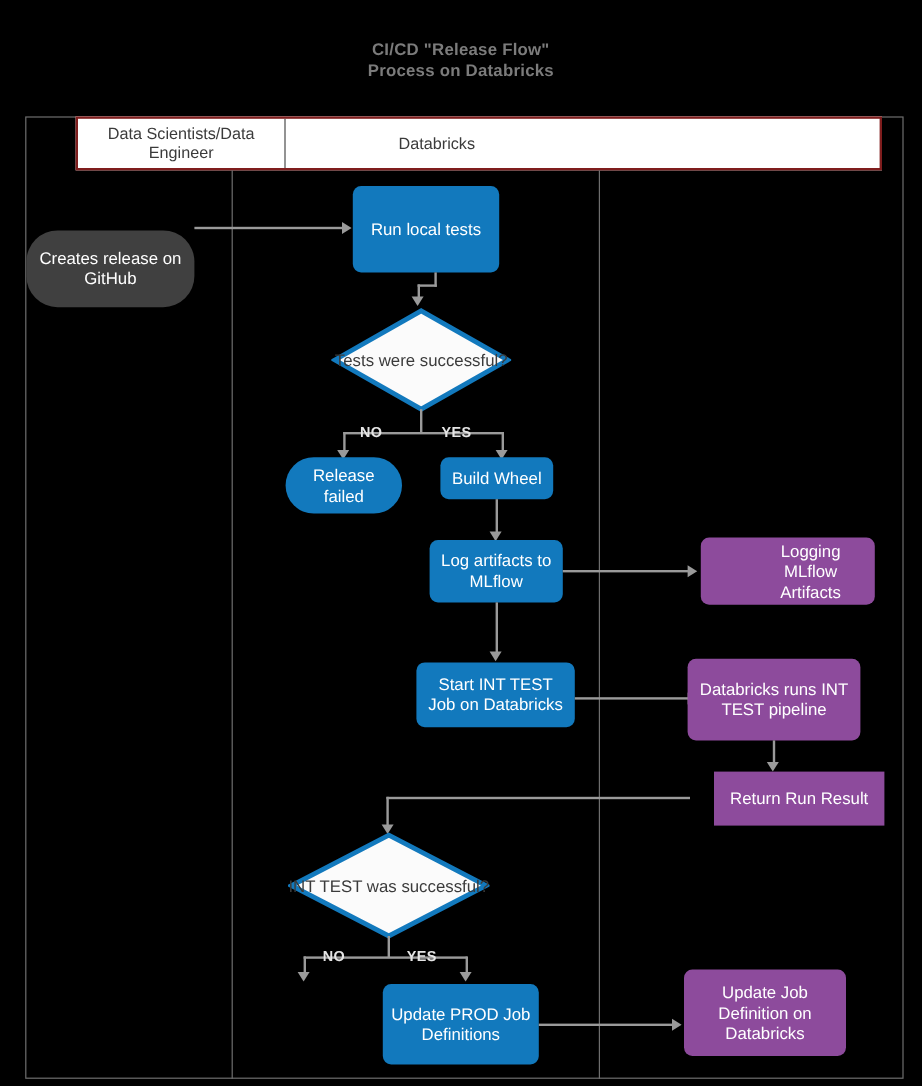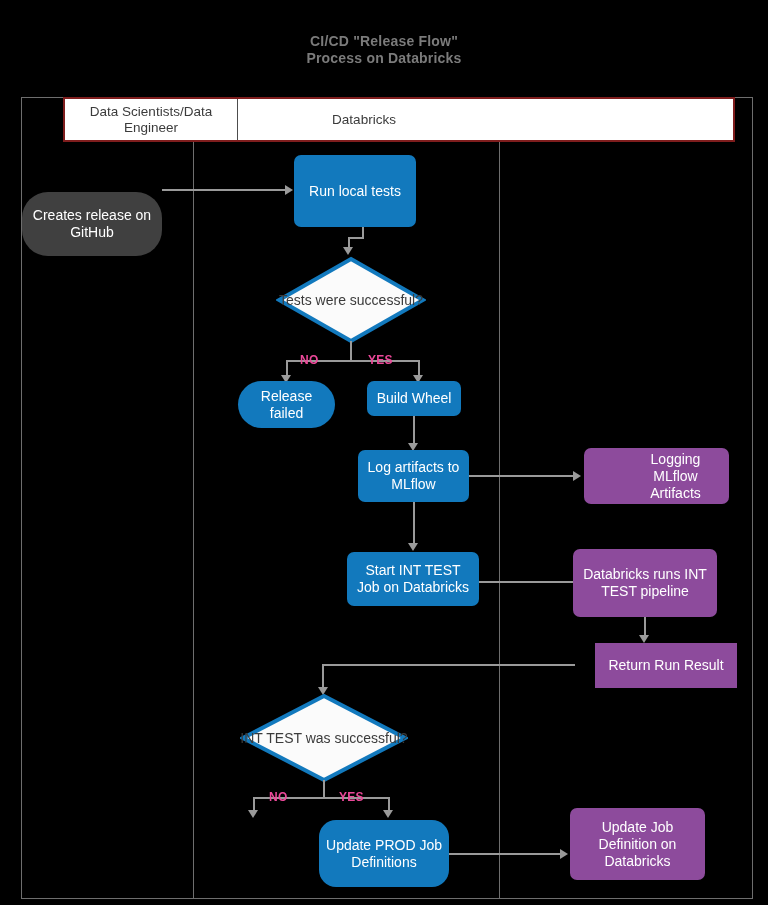--- a/index.html
+++ b/index.html
@@ -136,21 +136,21 @@
     border-top: 8px solid #9a9a9a;
   }
   .arrowhead.right {
     border-top: 5px solid transparent;
     border-bottom: 5px solid transparent;
     border-left: 8px solid #9a9a9a;
   }
 
   .edge-label {
     position: absolute;
-    color: #ec4899;
+    color: #e5e5e5;
     font-size: 12px;
     font-weight: bold;
     letter-spacing: 0.3px;
     white-space: nowrap;
   }
 </style>
 </head>
 <body>
 
 <div id="canvas">
@@ -245,20 +245,20 @@
 
   <div class="conn v" style="left:253px; top:797px; height:16px;"></div>
   <div class="arrowhead down" style="left:248px; top:810px;"></div>
   <div class="edge-label" style="left:269px; top:790px;">NO</div>
 
   <div class="conn v" style="left:388px; top:797px; height:16px;"></div>
   <div class="arrowhead down" style="left:383px; top:810px;"></div>
   <div class="edge-label" style="left:339px; top:790px;">YES</div>
 
 
-  <div class="node blue rounded" style="left:319px; top:820px; width:130px; height:67px;border-radius:17px;">Update PROD Job Definitions</div>
+  <div class="node blue rounded" style="left:319px; top:820px; width:130px; height:67px;">Update PROD Job Definitions</div>
 
   <div class="conn h" style="left:449px; top:853px; width:113px;"></div>
   <div class="arrowhead right" style="left:560px; top:849px;"></div>
 
   <div class="node purple rounded" style="left:570px; top:808px; width:135px; height:72px;">Update Job Definition on Databricks</div>
 
 </div>
 
 </body></html>

